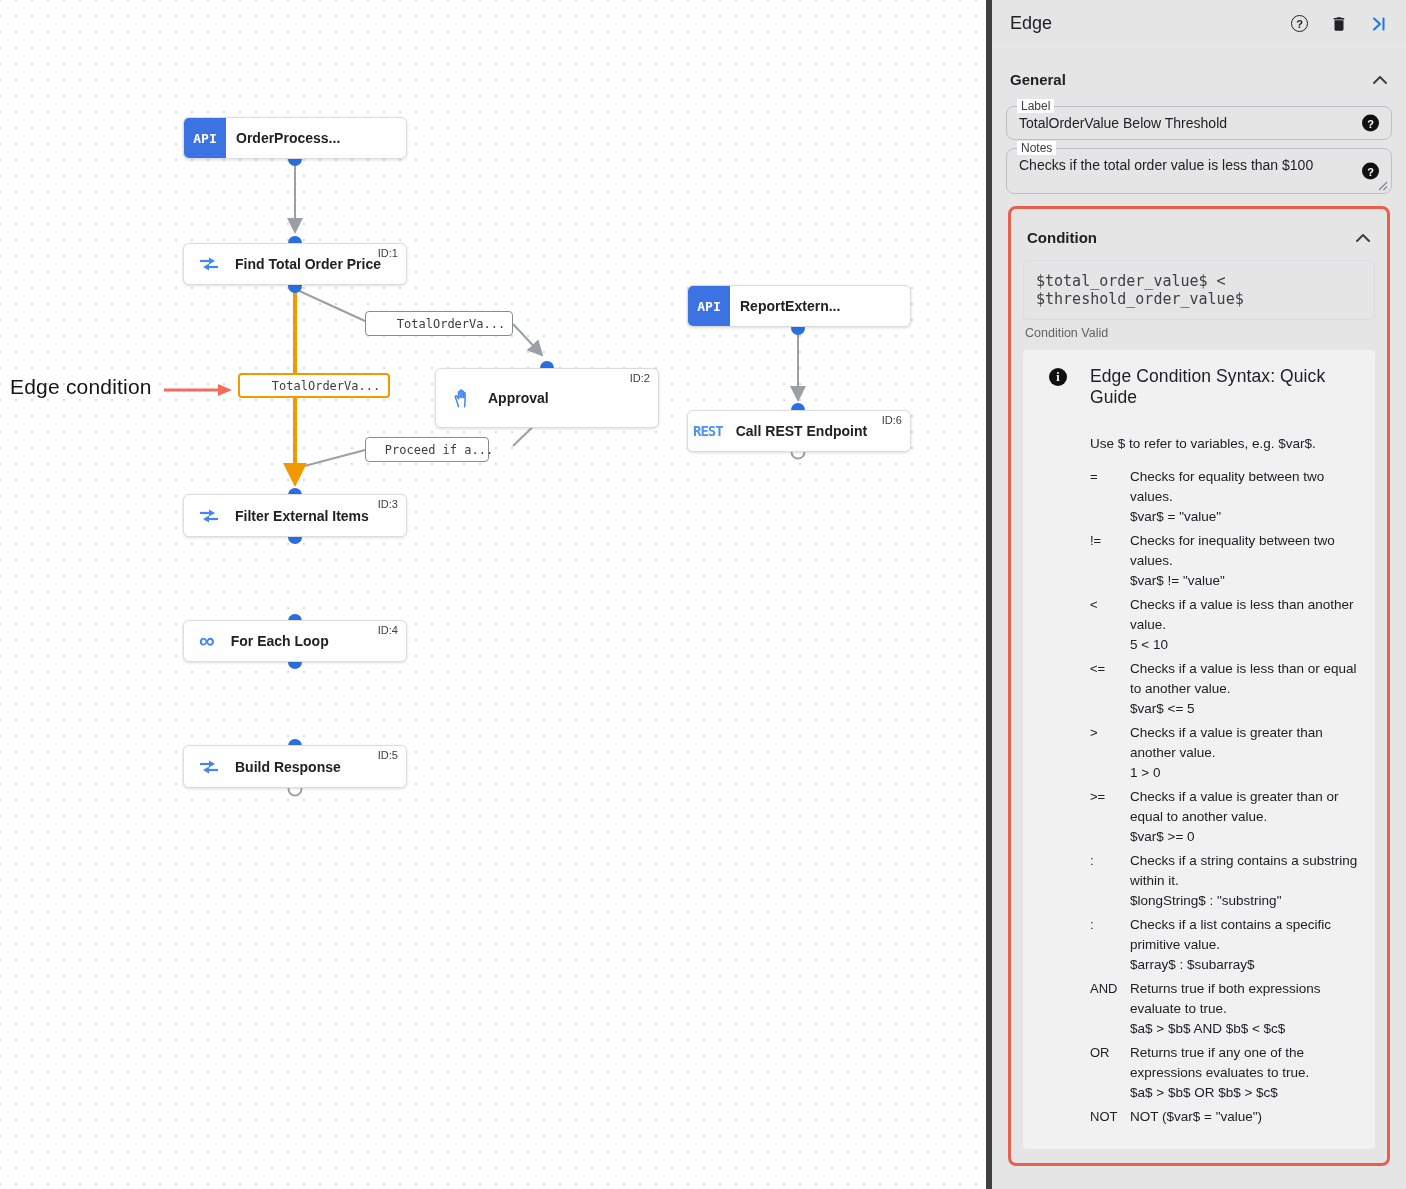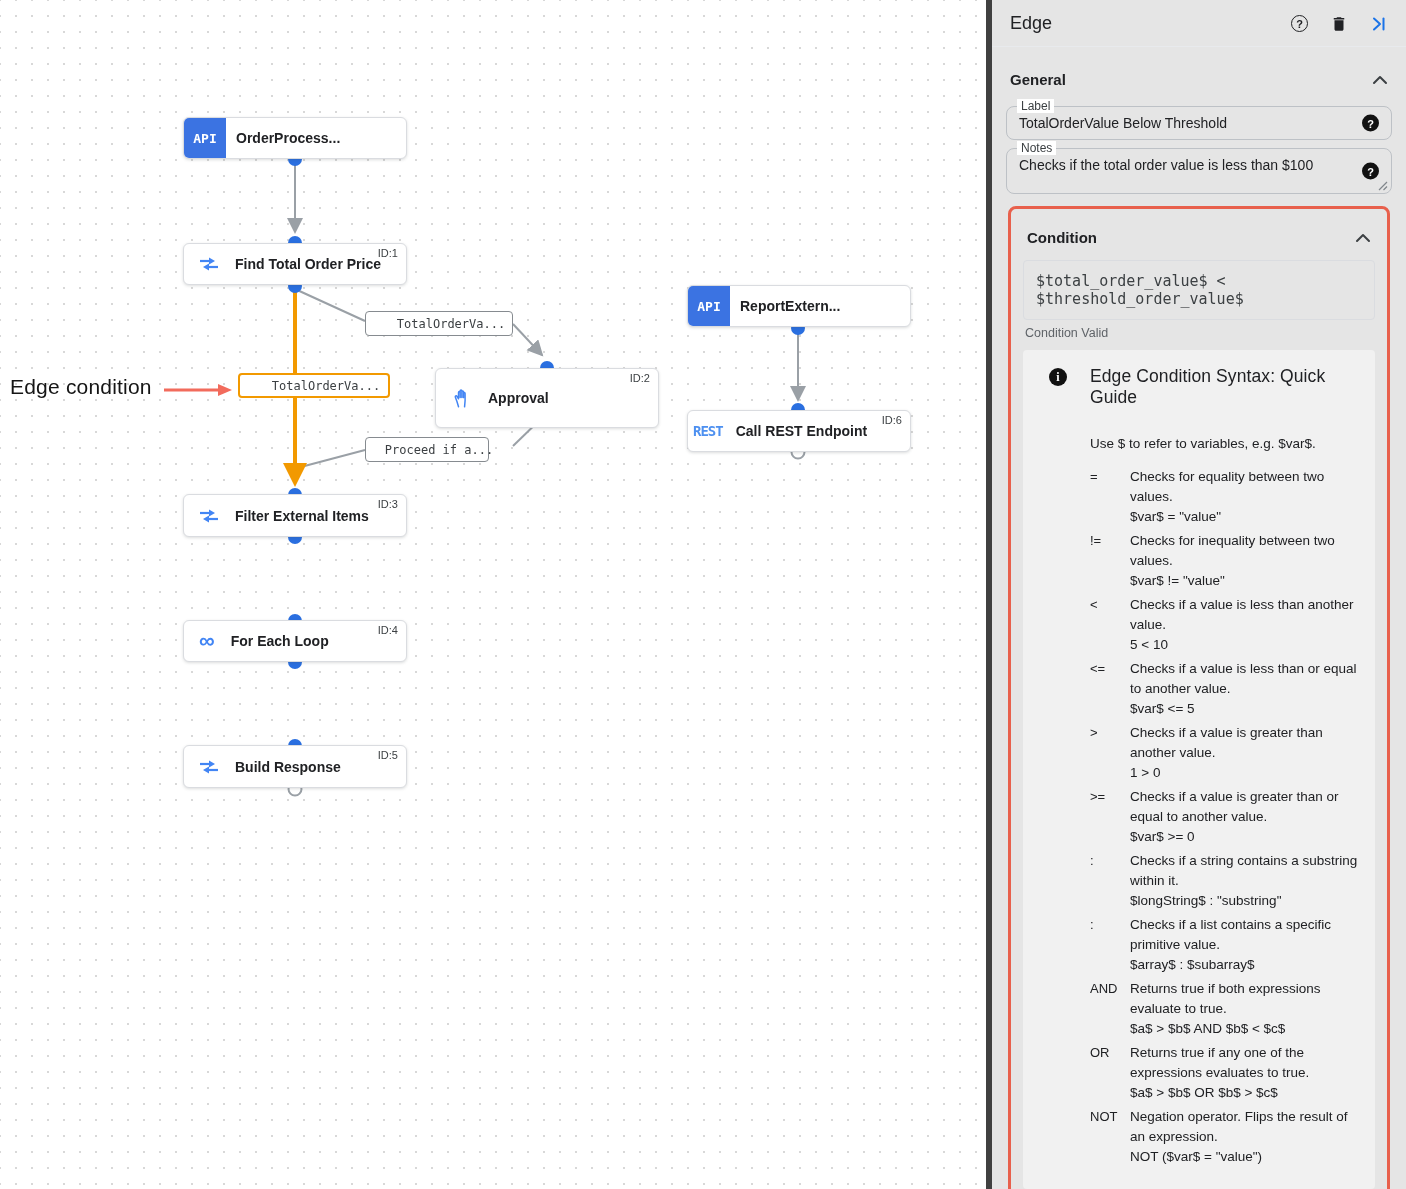--- a/index.html
+++ b/index.html
@@ -375,21 +375,20 @@
     <div class="guide-op">OR</div>
     <div>
       <div class="guide-desc">Returns true if any one of the expressions evaluates to true.</div>
       <div class="guide-example">$a$ &gt; $b$ OR $b$ &gt; $c$</div>
     </div>
   </div>
 
   <div class="guide-row">
     <div class="guide-op">NOT</div>
     <div>
-      <div class="guide-desc">Negation operator. Flips the result of an expression.</div>
       <div class="guide-example">NOT ($var$ = "value")</div>
     </div>
   </div>
 </div>
       </div>
     </div>
   </div>
 
 </div>
 

